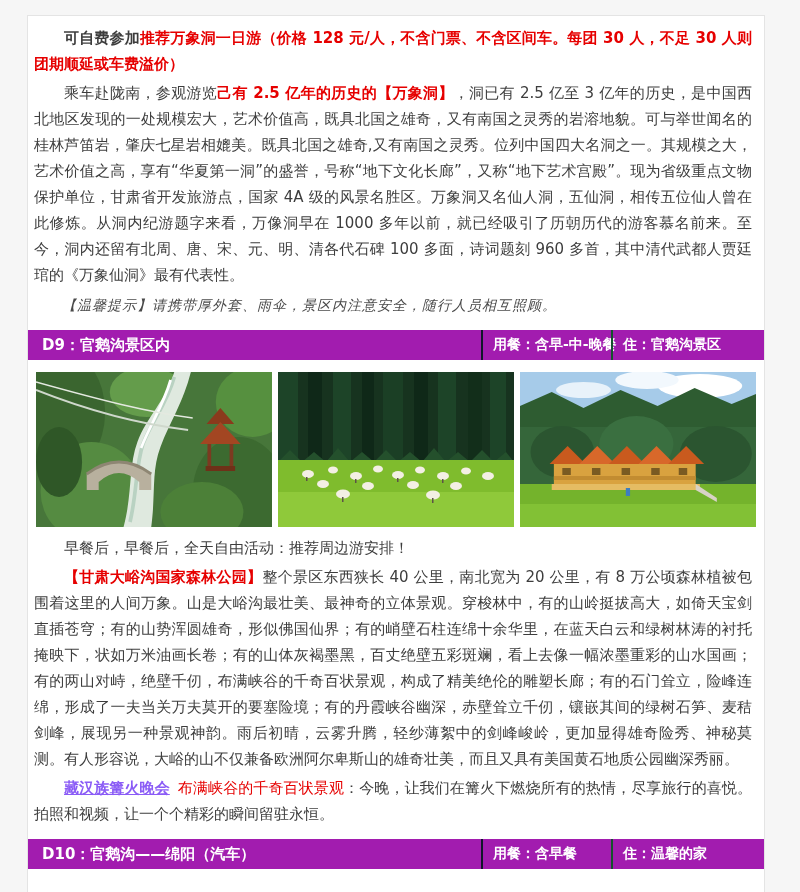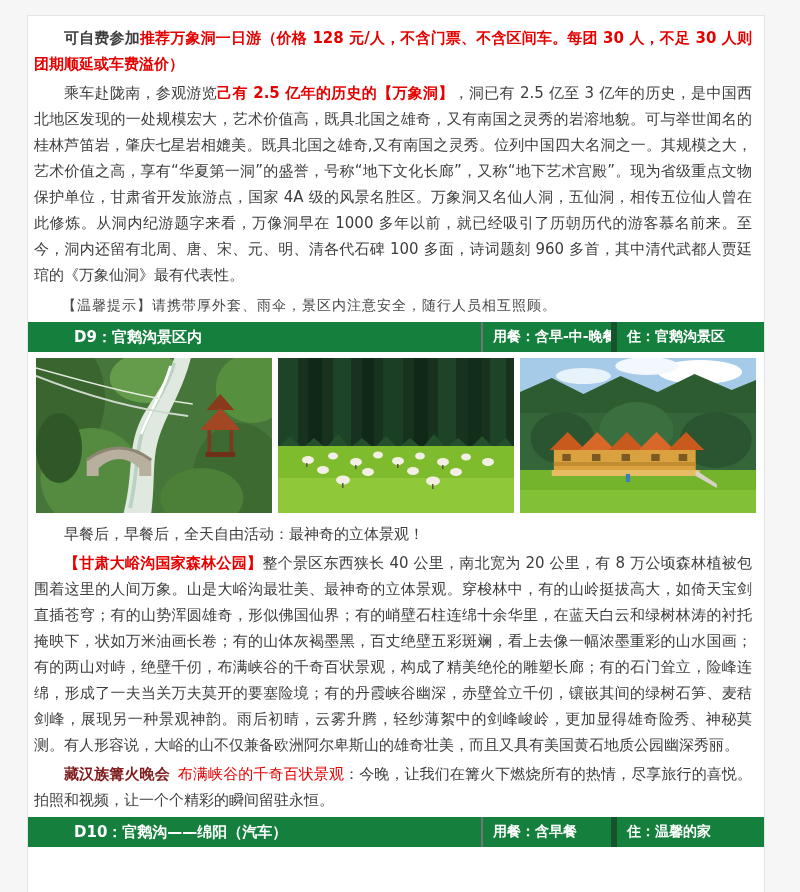--- a/index.html
+++ b/index.html
@@ -14,39 +14,38 @@
     position:absolute;left:27px;top:15px;width:738px;min-height:877px;
     background:#ffffff;border:1px solid #e4e4e4;border-bottom:none;
     box-sizing:border-box;padding:6px 0 10px 0;
   }
   .para{
     margin:3px 12px 3px 6px;
     font-size:15px;line-height:26px;color:#3d3d3d;
     text-indent:2em;text-align:justify;
   }
   .red{color:#e60000;}
-  .darkred{color:#7f1d1d;}
+  .darkred{color:#8b5cf6;text-decoration:underline;}
   .b{font-weight:bold;}
   .tip{
     margin:4px 12px 4px 6px;
     font-size:14px;line-height:26px;color:#4a4a4a;
     text-indent:2em;
     font-family:"DejaVu Serif","Liberation Serif",serif;
-    letter-spacing:1px;
+    font-style:italic;letter-spacing:1px;
   }
   .daybar{
-    display:flex;align-items:stretch;height:30px;margin:4px 0;
-    background:#15803d;color:#ffffff;font-weight:bold;font-size:14px;
+    display:flex;align-items:stretch;height:30px;margin:12px 0;
+    background:#a21caf;color:#ffffff;font-weight:bold;font-size:14px;
     white-space:nowrap;
-    padding-left:32px;
   }
   .daybar .cell{display:flex;align-items:center;box-sizing:border-box;}
   .daybar .c1{flex:1;padding-left:14px;font-size:15px;}
-  .daybar .c2{width:130px;border-left:2px solid #737373;padding-left:10px;}
-  .daybar .c3{width:153px;border-left:6px solid #14532d;padding-left:10px;}
+  .daybar .c2{width:130px;border-left:2px solid #0f172a;padding-left:10px;}
+  .daybar .c3{width:153px;border-left:2px solid #14532d;padding-left:10px;}
   .photos{
     display:flex;gap:6px;margin:6px 8px 8px 8px;height:155px;
   }
   .photos .ph{flex:1;height:155px;min-width:0;}
   .photos svg{display:block;width:100%;height:155px;}
   .bonfire-gap{margin-right:8px;}
 </style>
 </head>
 <body>
 
@@ -170,21 +169,21 @@
             <rect x="124" y="96" width="8" height="7" fill="#7a5a22"></rect>
             <rect x="150" y="96" width="8" height="7" fill="#7a5a22"></rect>
             <rect x="30" y="112" width="140" height="6" fill="#e5bc63"></rect>
             <path d="M166,112 L186,126 L186,130 L166,118 Z" fill="#d8d2c6"></path>
             <rect x="100" y="116" width="4" height="8" fill="#3d7ec0"></rect>
           </g>
         </svg>
       </div>
     </div>
 
-    <p class="para">早餐后，早餐后，全天自由活动：最神奇的立体景观！</p>
+    <p class="para">早餐后，早餐后，全天自由活动：推荐周边游安排！</p>
 
 
     <p class="para"><span class="red b">【甘肃大峪沟国家森林公园】</span><span>整个景区东西狭长 40 公里，南北宽为 20 公里，有 8 万公顷森林植被包围着这里的人间万象。山是大峪沟最壮美、最神奇的立体景观。穿梭林中，有的山岭挺拔高大，如倚天宝剑直插苍穹；有的山势浑圆雄奇，形似佛国仙界；有的峭壁石柱连绵十余华里，在蓝天白云和绿树林涛的衬托掩映下，状如万米油画长卷；有的山体灰褐墨黑，百丈绝壁五彩斑斓，看上去像一幅浓墨重彩的山水国画；有的两山对峙，绝壁千仞，布满峡谷的千奇百状景观，构成了精美绝伦的雕塑长廊；有的石门耸立，险峰连绵，形成了一夫当关万夫莫开的要塞险境；有的丹霞峡谷幽深，赤壁耸立千仞，镶嵌其间的绿树石笋、麦秸剑峰，展现另一种景观神韵。雨后初晴，云雾升腾，轻纱薄絮中的剑峰峻岭，更加显得雄奇险秀、神秘莫测。有人形容说，大峪的山不仅兼备欧洲阿尔卑斯山的雄奇壮美，而且又具有美国黄石地质公园幽深秀丽。</span></p>
 
     <p class="para"><span class="darkred b bonfire-gap">藏汉族篝火晚会</span><span class="red">布满峡谷的千奇百状景观</span><span>：今晚，让我们在篝火下燃烧所有的热情，尽享旅行的喜悦。拍照和视频，让一个个精彩的瞬间留驻永恒。</span></p>
 
     <div class="daybar">
       <div class="cell c1">D10：官鹅沟——绵阳（汽车）</div>
       <div class="cell c2">用餐：含早餐</div>
       <div class="cell c3">住：温馨的家</div>

